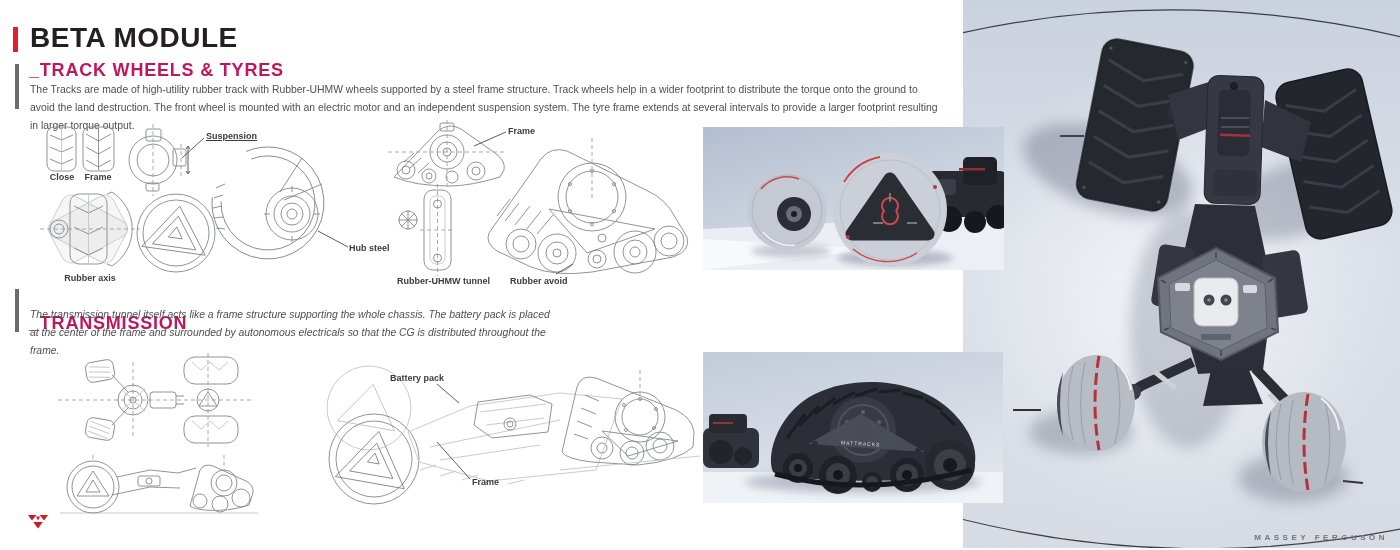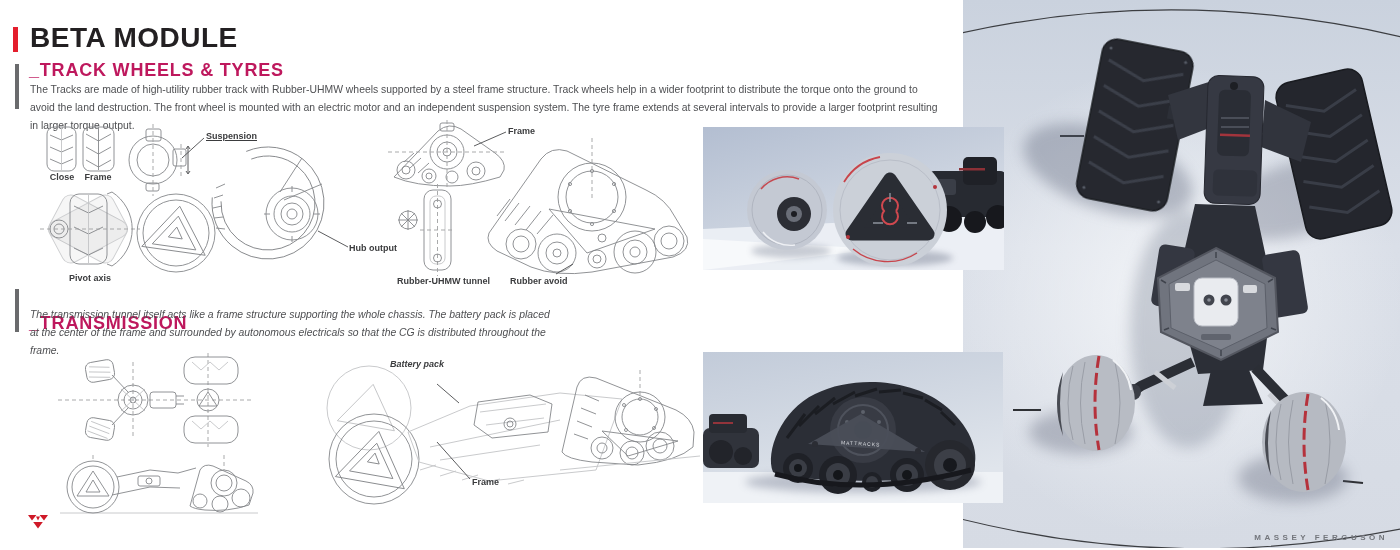--- a/index.html
+++ b/index.html
@@ -163,23 +163,23 @@
         <circle cx="635" cy="252" r="5"></circle>
       <circle cx="669" cy="241" r="15"></circle>
         <circle cx="669" cy="241" r="8"></circle>
       <line x1="592" y1="138" x2="592" y2="200" class="dsh"></line>
       <line x1="556" y1="274" x2="573" y2="264" class="ldr"></line>
     </g>
   </svg>
 
   <span class="lbl c" style="left:46px;top:172px;width:32px;">Close</span>
   <span class="lbl c" style="left:81px;top:172px;width:34px;">Frame</span>
-  <span class="lbl c" style="left:62px;top:273px;width:56px;">Pivot axis</span>
+  <span class="lbl c" style="left:62px;top:273px;width:56px;">Rubber axis</span>
   <span class="lbl" style="left:206px;top:131px;text-decoration:underline;">Suspension</span>
-  <span class="lbl" style="left:349px;top:243px;">Hub output</span>
+  <span class="lbl" style="left:349px;top:243px;">Hub steel</span>
   <span class="lbl" style="left:508px;top:126px;">Frame</span>
   <span class="lbl" style="left:397px;top:276px;">Rubber-UHMW tunnel</span>
   <span class="lbl" style="left:510px;top:276px;">Rubber avoid</span>
   <svg class="abs sk" style="left:180px;top:130px;" width="40" height="35" viewBox="180 130 40 35">
     <line x1="204" y1="138" x2="182" y2="158" class="ldr"></line>
   </svg>
 
   <svg class="abs sk" style="left:30px;top:350px;" width="680" height="172" viewBox="30 350 680 172">
 
     <g>
@@ -255,21 +255,21 @@
         <circle cx="632" cy="453" r="6"></circle>
       <circle cx="660" cy="446" r="14"></circle>
         <circle cx="660" cy="446" r="7"></circle>
       <line x1="640" y1="370" x2="640" y2="395" class="dsh"></line>
       <path d="M560 470 L700 456" class="lt"></path>
       <line x1="437" y1="384" x2="459" y2="403" class="ldr"></line>
       <line x1="470" y1="479" x2="437" y2="442" class="ldr"></line>
     </g>
   </svg>
 
-  <span class="lbl" style="left:390px;top:359px;font-style:italic;">Battery pack</span>
+  <span class="lbl" style="left:390px;top:373px;">Battery pack</span>
   <span class="lbl" style="left:472px;top:477px;">Frame</span>
 
   <div class="render" style="left:703px;top:127px;width:301px;height:143px;">
     <svg width="301" height="143" viewBox="0 0 301 143">
       <defs>
         <linearGradient id="bgT" x1="0" y1="0" x2="0.6" y2="1">
           <stop offset="0" stop-color="#b3bed1"></stop>
             <stop offset="0.55" stop-color="#c9d1de"></stop>
             <stop offset="1" stop-color="#dfe4ec"></stop>
         </linearGradient>

